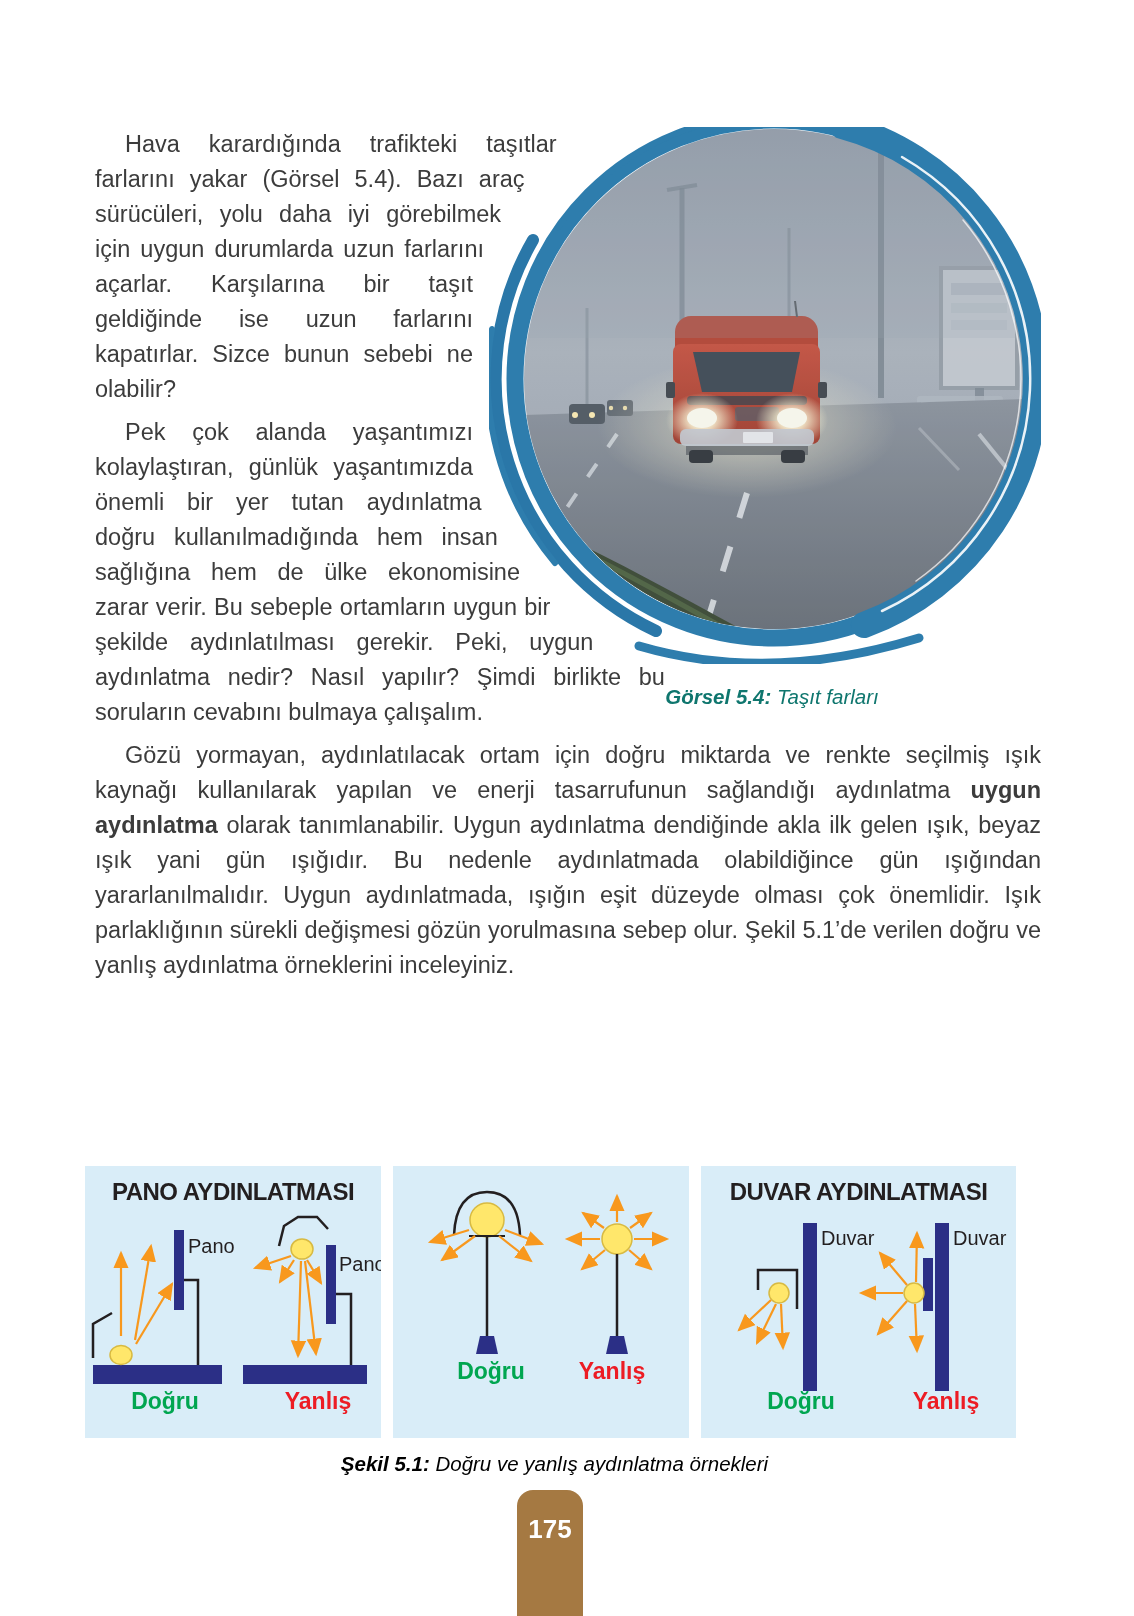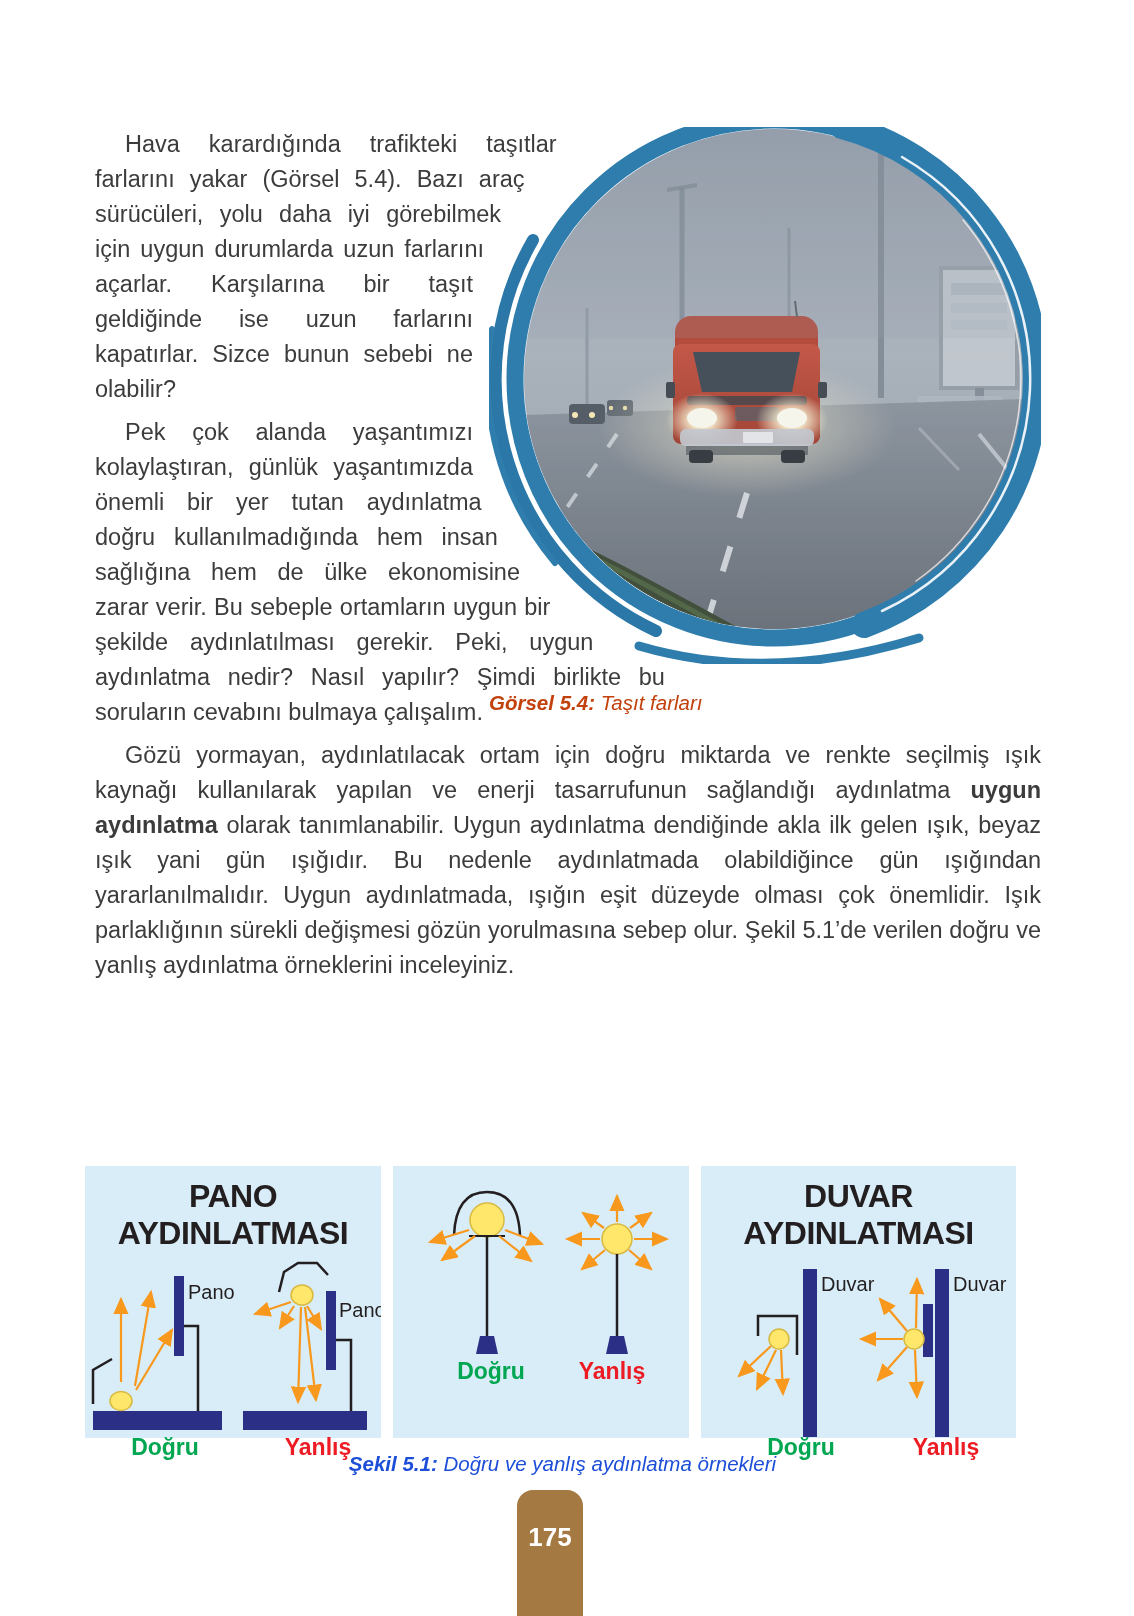--- a/index.html
+++ b/index.html
@@ -12,49 +12,49 @@
     font-size:23.5px;line-height:35px;text-align:justify;
   }
   .content p{margin:0 0 8px 0;text-indent:30px;}
   .content b{font-weight:bold;color:#3c3c3c;}
   .photo-float{
     float:right;width:566px;height:612px;
     margin:-29px -14px 4px 16px;
     shape-outside:circle(296px at 285px 252px);
   }
   .photo-caption{
-    text-align:left;font-size:20.5px;line-height:26px;margin-top:16px;
-    font-style:italic;color:#c2410c;text-indent:0;
+    text-align:center;font-size:20.5px;line-height:26px;margin-top:10px;
+    font-style:italic;color:#0f766e;text-indent:0;
   }
   .photo-caption .cap-label{font-weight:bold;}
   .figure-row{
     position:absolute;left:85px;top:1166px;width:931px;
     display:flex;gap:12px;
   }
   .fig-box{background:#d9edf8;height:272px;box-sizing:border-box;padding-top:12px;}
   .fig-box.w1,.fig-box.w2{width:296px;}
   .fig-box.w3{width:315px;}
   .fig-title{
-    text-align:center;font-weight:bold;font-size:32px;letter-spacing:-0.5px;
+    text-align:center;font-weight:bold;font-size:24px;letter-spacing:-0.5px;
     color:#231f20;margin-bottom:2px;
   }
   .fig-box svg{display:block;}
   .objlabel{font-family:"Liberation Sans","DejaVu Sans",sans-serif;font-size:20px;fill:#231f20;}
   .lab{font-family:"Liberation Sans","DejaVu Sans",sans-serif;font-size:23px;font-weight:bold;text-anchor:middle;}
   .lab-ok{fill:#00a650;}
   .lab-no{fill:#ed1c24;}
   .figure-caption{
-    position:absolute;left:97px;top:1452px;width:931px;text-align:center;
-    font-size:20.5px;font-style:italic;color:#1d4ed8;
+    position:absolute;left:89px;top:1452px;width:931px;text-align:center;
+    font-size:20.5px;font-style:italic;color:#000000;
   }
   .figure-caption .cap-label{font-weight:bold;}
   .page-badge{
     position:absolute;left:517px;top:1490px;width:66px;height:126px;
     background:#a57942;border-radius:16px 16px 0 0;text-align:center;
-    color:#ffffff;font-weight:bold;font-size:26px;padding-top:32px;box-sizing:border-box;
+    color:#ffffff;font-weight:bold;font-size:26px;padding-top:24px;box-sizing:border-box;
   }
 </style>
 </head>
 <body>
 
 <div class="page">
 
   <div class="content">
 
     <div class="photo-float">

